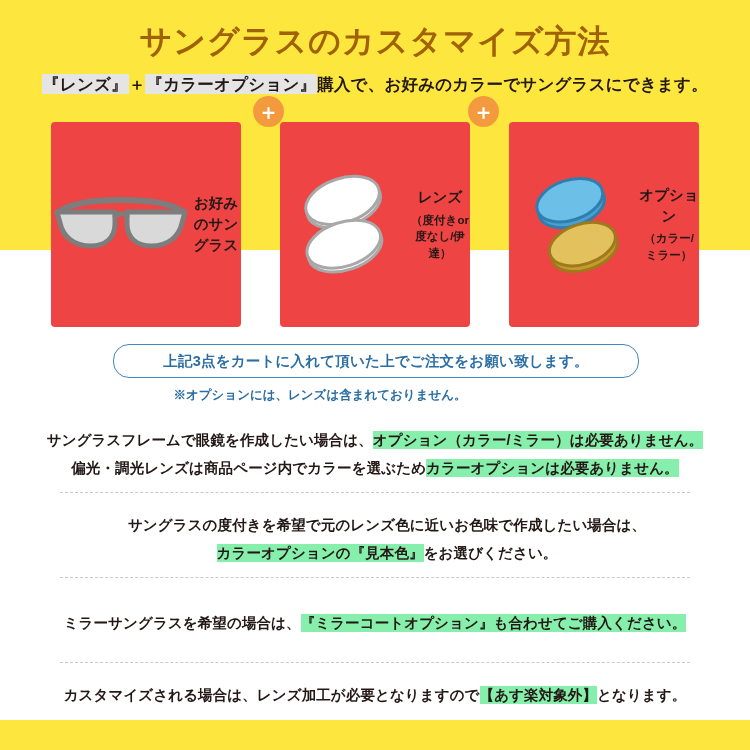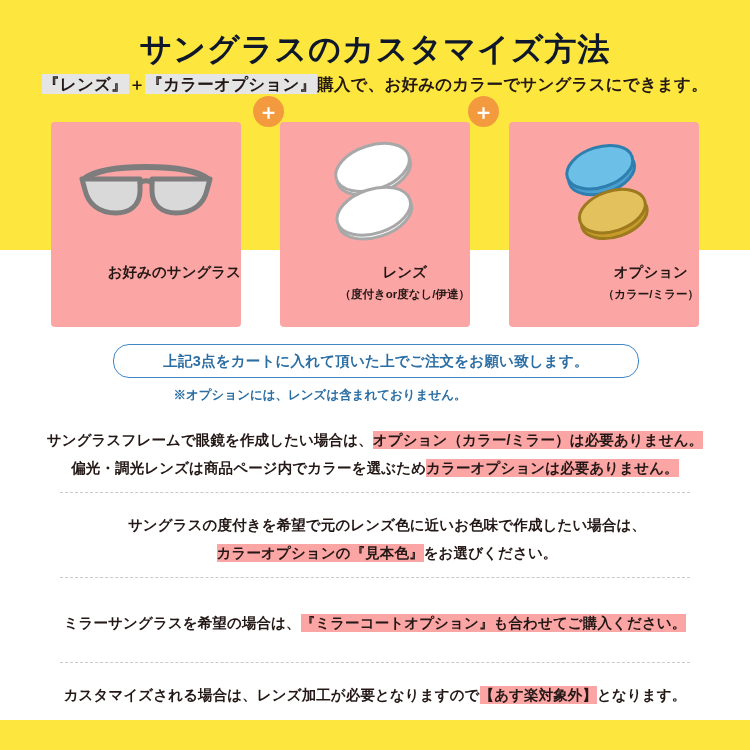--- a/index.html
+++ b/index.html
@@ -29,23 +29,22 @@
     background: #fde73e;
   }
   .title {
     position: absolute;
     top: 20px;
     left: 0;
     width: 750px;
     text-align: center;
     font-size: 32px;
     font-weight: bold;
-    color: #0f172a;
+    color: #a16207;
     letter-spacing: 1px;
-    margin-top: 8px;
   }
   .subtitle {
     position: absolute;
     top: 74px;
     left: 0;
     width: 750px;
     text-align: center;
     font-size: 16.5px;
     font-weight: bold;
     color: #231815;
@@ -61,26 +60,25 @@
     top: 122px;
     left: 51px;
     width: 648px;
     height: 205px;
     display: flex;
     justify-content: space-between;
   }
   .card {
     width: 190px;
     height: 205px;
-    background: #fca5a5;
+    background: #ef4444;
     border-radius: 4px;
     position: relative;
     display: flex;
-    flex-direction: column;
-    align-items: flex-end;
+    align-items: center;
   }
   .card .art {
     height: 140px;
     width: 100%;
     display: flex;
     align-items: center;
     justify-content: center;
   }
   .card .cap {
     font-size: 14.5px;
@@ -148,21 +146,21 @@
   .line {
     font-size: 14.5px;
     font-weight: bold;
     line-height: 1.9;
     letter-spacing: 0.1px;
   }
   .line.small {
     font-size: 12.5px;
   }
   .mark {
-    background: #fca5a5;
+    background: #86efac;
     padding: 1px 0;
   }
   .divider {
     position: absolute;
     left: 60px;
     width: 630px;
     border-top: 1px dashed #c9c9c9;
   }
   
   .bottom-band {

